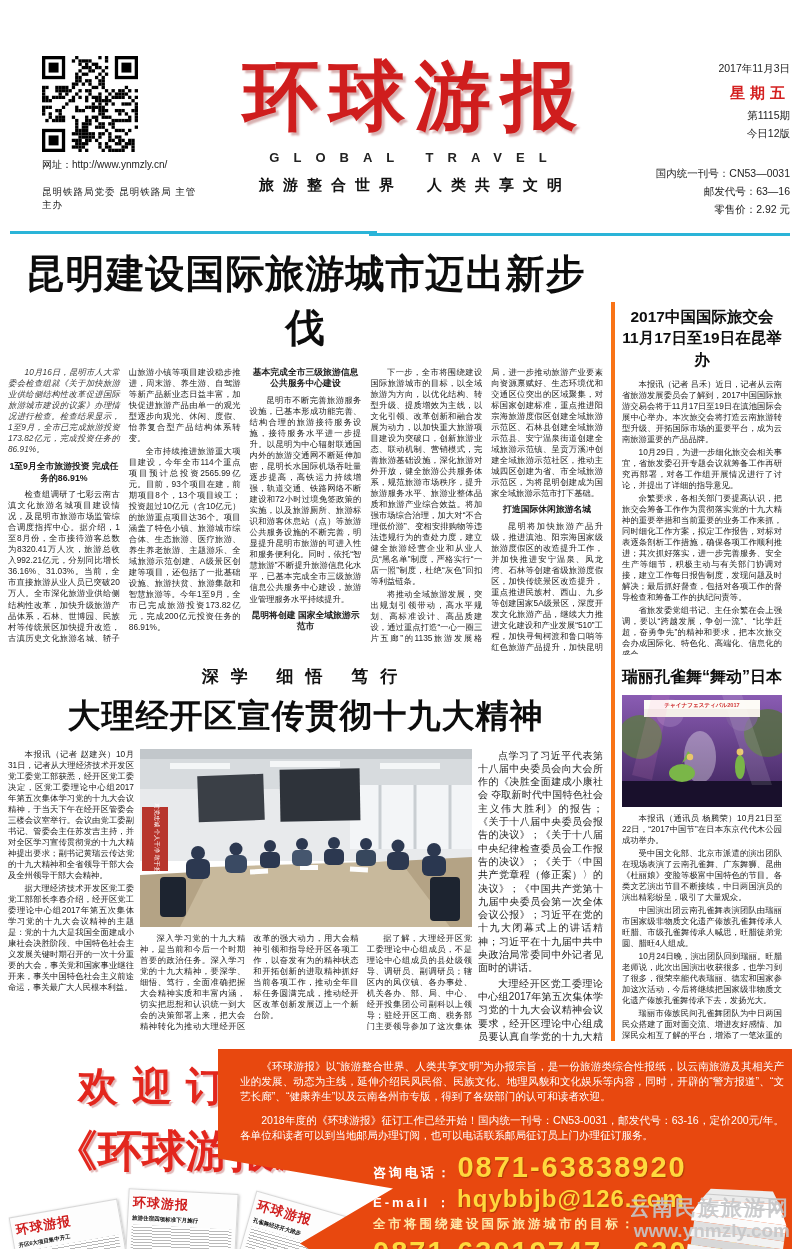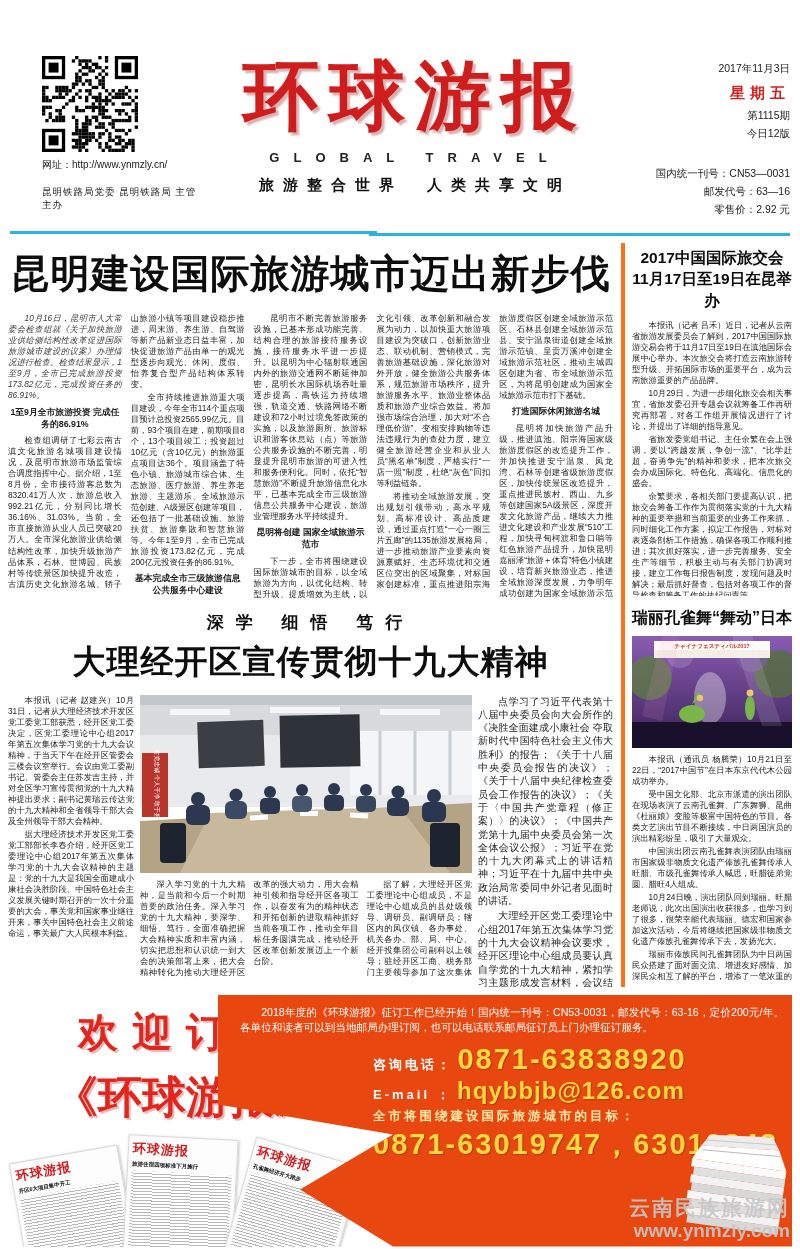--- a/index.html
+++ b/index.html
@@ -16,21 +16,21 @@
                text-shadow:3px 3px 2px rgba(140,30,30,.35);}
   .paper-en{font-size:13px;letter-spacing:14px;color:#222;margin-top:14px;font-weight:bold;}
   .paper-slogan{font-size:15px;letter-spacing:9px;color:#111;margin-top:11px;font-weight:bold;}
   .mast-right{width:168px;text-align:right;padding-top:4px;font-size:10.5px;line-height:1.7;color:#222;}
   .mast-weekday{color:#d42020;font-weight:900;font-size:15px;letter-spacing:5px;margin:2px 0;text-align:right;}
   .mast-gap{height:22px;}
   .mast-rule{position:relative;margin:12px 10px 0 10px;height:6px;}
   .mast-rule .r1{position:absolute;left:0;top:0;width:47%;height:3px;background:#2ab4d8;}
   .mast-rule .r2{position:absolute;left:46%;top:2px;width:54%;height:3px;background:#2ab4d8;}
   
-  .content-row{display:flex;padding:6px 8px 0 8px;}
+  .content-row{display:flex;padding:6px 18px 0 8px;align-items:flex-end;}
   .left-area{width:614px;}
   .sidebar{width:162px;margin-left:8px;border-left:4px solid #f97316;padding-left:7px;}
   
   .lead-headline{font-size:39px;font-weight:900;letter-spacing:1px;text-align:center;margin:4px 0 12px 0;color:#0d0d0d;}
   .lead-body{column-count:5;column-gap:9px;height:288px;overflow:hidden;text-align:justify;
              font-size:8.3px;line-height:1.33;}
   .para{margin:0 0 2px 0;text-indent:2em;}
   .lede{margin:0 0 6px 0;text-indent:2em;font-style:italic;color:#3a3a3a;}
   .subhead{margin:5px 0;text-indent:0;text-align:center;font-weight:bold;font-size:8.8px;break-inside:avoid;}
   
@@ -483,22 +483,22 @@
 
     <aside class="sidebar">
       <article>
         <h3 class="side-title">
           <span>2017中国国际旅交会</span><br>
           <span>11月17日至19日在昆举办</span>
         </h3>
         <div class="side-body">
             <p class="para">本报讯（记者 吕禾）近日，记者从云南省旅游发展委员会了解到，2017中国国际旅游交易会将于11月17日至19日在滇池国际会展中心举办。本次旅交会将打造云南旅游转型升级、开拓国际市场的重要平台，成为云南旅游重要的产品品牌。</p>
             <p class="para">10月29日，为进一步细化旅交会相关事宜，省旅发委召开专题会议就筹备工作再研究再部署，对各工作组开展情况进行了讨论，并提出了详细的指导意见。</p>
+            <p class="para">余繁要求，各相关部门要提高认识，把旅交会筹备工作作为贯彻落实党的十九大精神的重要举措和当前重要的业务工作来抓，同时细化工作方案，拟定工作报告，对标对表逐条剖析工作措施，确保各项工作顺利推进；其次抓好落实，进一步完善服务、安全生产等细节，积极主动与有关部门协调对接，建立工作每日报告制度，发现问题及时解决；最后抓好督查，包括对各项工作的督导检查和筹备工作的执纪问责等。</p>
             <p class="para">省旅发委党组书记、主任余繁在会上强调，要以“跨越发展，争创一流”、“比学赶超，奋勇争先”的精神和要求，把本次旅交会办成国际化、特色化、高端化、信息化的盛会。</p>
-            <p class="para">余繁要求，各相关部门要提高认识，把旅交会筹备工作作为贯彻落实党的十九大精神的重要举措和当前重要的业务工作来抓，同时细化工作方案，拟定工作报告，对标对表逐条剖析工作措施，确保各项工作顺利推进；其次抓好落实，进一步完善服务、安全生产等细节，积极主动与有关部门协调对接，建立工作每日报告制度，发现问题及时解决；最后抓好督查，包括对各项工作的督导检查和筹备工作的执纪问责等。</p>
           </div>
       </article>
       <article>
         <h3 class="side2-title">瑞丽孔雀舞“舞动”日本</h3>
         <svg class="stage-photo" viewBox="0 0 160 112">
           <defs>
             <linearGradient id="purp" x1="0" y1="0" x2="0" y2="1">
               <stop offset="0" stop-color="#8a5cb3"></stop>
                 <stop offset="1" stop-color="#3a2157"></stop>
             </linearGradient>
@@ -551,20 +551,21 @@
         <div class="t-lines"></div>
       </div>
       <div class="thumb th3">
         <div class="t-mast">环球游报</div>
         <div class="t-head">孔雀舞经济开大踏步</div>
         <div class="t-lines"></div>
       </div>
     </div>
     <div class="ad-orange">
       <div class="ad-paras">
+          <p class="para">《环球游报》以“旅游整合世界、人类共享文明”为办报宗旨，是一份旅游类综合性报纸，以云南旅游及其相关产业的发展、动态为主线，延伸介绍民风民俗、民族文化、地理风貌和文化娱乐等内容，同时，开辟的“警方报道”、“文艺长廊”、“健康养生”以及云南各州市专版，得到了各级部门的认可和读者欢迎。</p>
           <p class="para">2018年度的《环球游报》征订工作已经开始！国内统一刊号：CN53-0031，邮发代号：63-16，定价200元/年。各单位和读者可以到当地邮局办理订阅，也可以电话联系邮局征订员上门办理征订服务。</p>
         </div>
       <div class="ad-contact">
         <div class="c-row">
           <span class="c-label">咨询电话：</span>
           <span class="c-big">0871-63838920</span>
         </div>
         <div class="c-row">
           <span class="c-label">E-mail ：</span>
           <span class="c-mid">hqybbjb@126.com</span>

